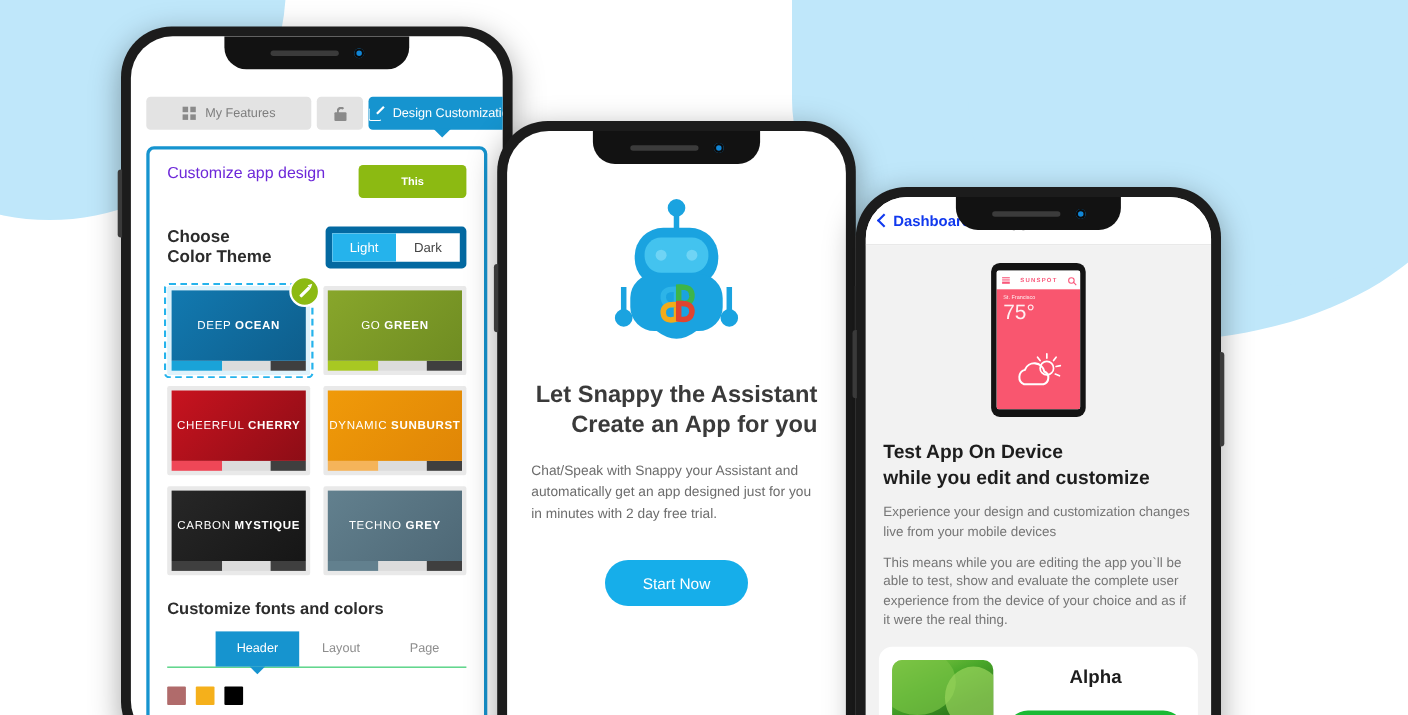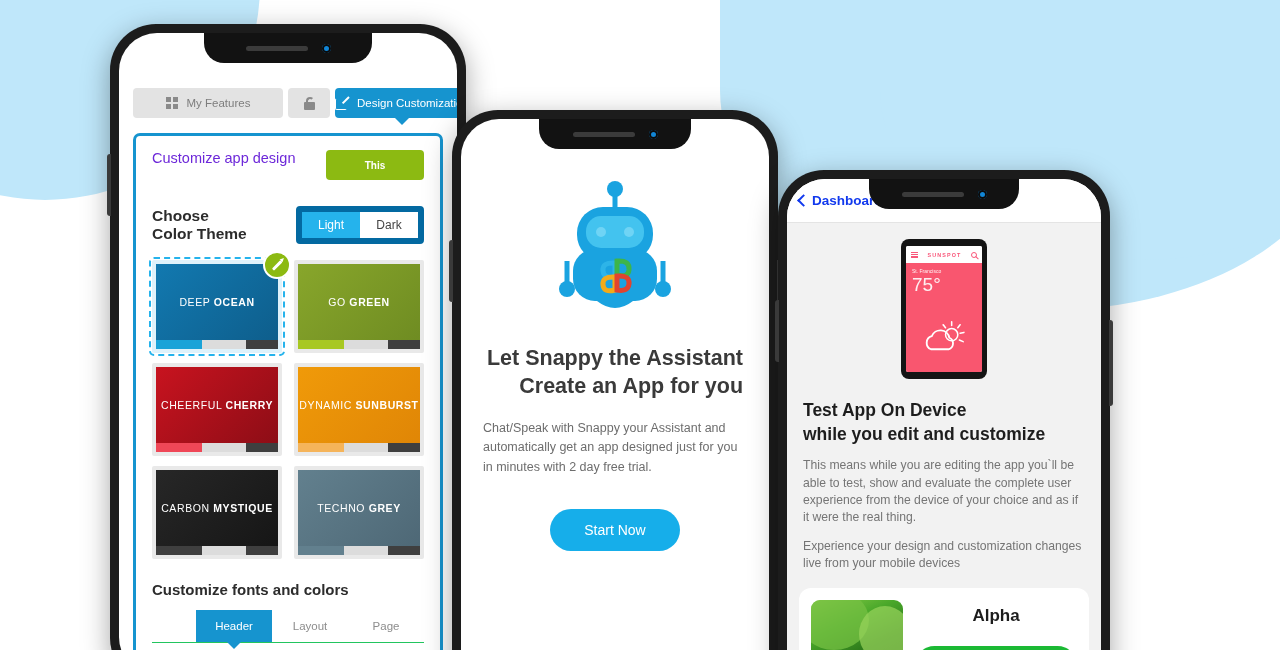--- a/index.html
+++ b/index.html
@@ -104,21 +104,21 @@
   }
   .choose-row{ display:flex; align-items:center; justify-content:space-between; margin-top:26px;}
   .choose-lbl{ font-size:15.5px; font-weight:bold; color:#2c2c2c; line-height:1.18;}
   .lightdark{ display:flex; border:6px solid #0369a1; border-radius:4px; overflow:hidden; width:128px;}
   .lightdark div{ flex:1; text-align:center; font-size:12px; padding:6px 0; color:#444; cursor:pointer;}
   .lightdark .on{ background:#25b3ec; color:#fff; }
 
   .themes{ display:grid; grid-template-columns:1fr 1fr; gap:10px 12px; margin-top:16px;}
   .theme{ position:relative; background:#e9e9e9; padding:4px; border-radius:2px;}
   .theme.sel{ outline:2px dashed #25b3ec; outline-offset:1px; background:#dff2fb;}
-  .theme .thumb{ height:76px; display:flex; align-items:center; justify-content:center; position:relative; overflow:hidden;}
+  .theme .thumb{ height:64px; display:flex; align-items:center; justify-content:center; position:relative; overflow:hidden;}
   .theme .nm{ font-size:10.5px; letter-spacing:.6px; text-align:center; z-index:2;}
   .theme .nm b{ font-weight:bold; }
   .theme .bars{ display:flex; height:9px;}
   .theme .bars i{ display:block; height:100%;}
   .theme .bars i:nth-child(1){ width:38%;}
   .theme .bars i:nth-child(2){ width:36%;}
   .theme .bars i:nth-child(3){ width:26%;}
   .edit-fab{
     position:absolute; right:-9px; top:-9px; width:28px;height:28px;border-radius:50%;
     background:#8cba12; border:2px solid #fff; z-index:5;
@@ -402,22 +402,22 @@
             </div>
           </div>
         </div>
       </div>
 
       <div class="p3-txt">
         <div class="p3-h1">
           <div>Test App On Device</div>
           <div>while you edit and customize</div>
         </div>
+        <div class="p3-p">Experience your design and customization changes live from your mobile devices</div>
         <div class="p3-p">This means while you are editing the app you`ll be able to test, show and evaluate the complete user experience from the device of your choice and as if it were the real thing.</div>
-        <div class="p3-p">Experience your design and customization changes live from your mobile devices</div>
       </div>
 
       <div class="alpha-card">
         <div class="alpha-thumb">
           <span class="leaf1"></span>
             <span class="leaf2"></span>
 
         </div>
         <div class="alpha-right">
           <div class="alpha-name">Alpha</div>

